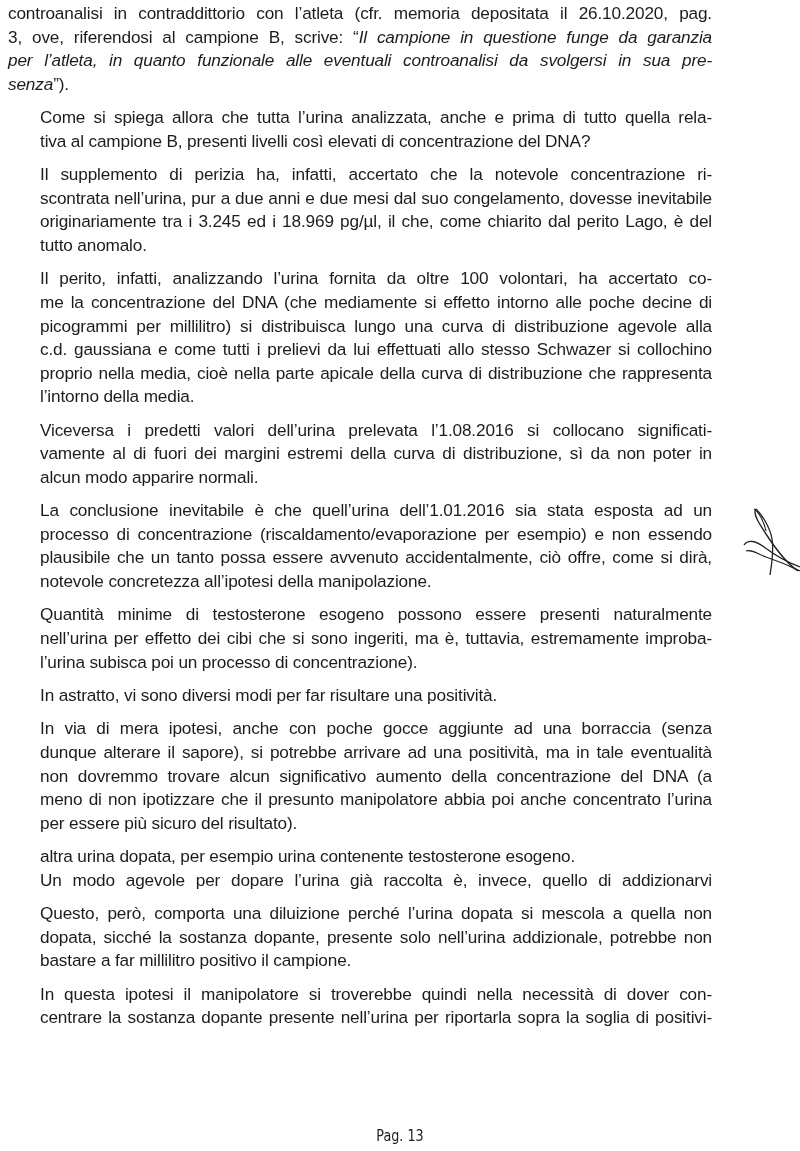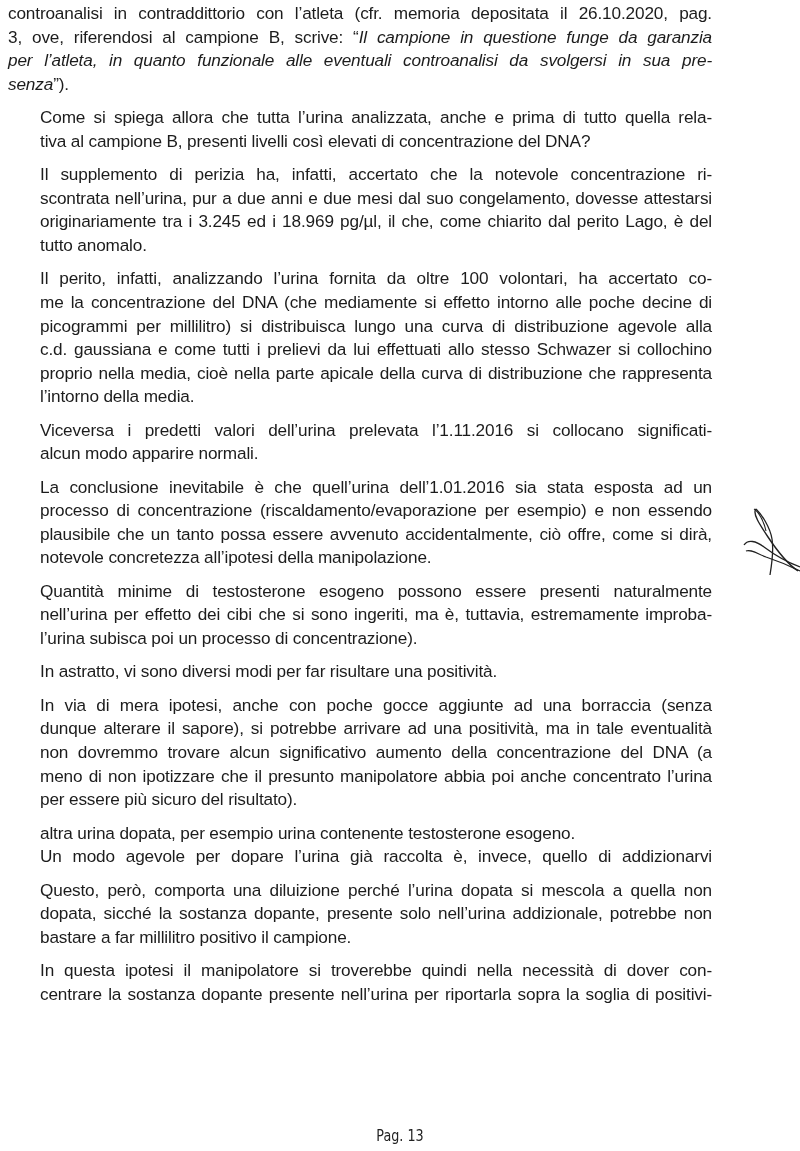--- a/index.html
+++ b/index.html
@@ -32,34 +32,35 @@
       <span class="line"><span>3, ove, riferendosi al campione B, scrive: “</span><i>Il campione in questione funge da garanzia</i></span>
       <span class="line"><i>per l’atleta, in quanto funzionale alle eventuali controanalisi da svolgersi in sua pre-</i></span>
       <span class="line last"><i>senza</i><span>”).</span></span>
     </div>
     <div class="para indent">
       <span class="line" style="text-indent: 32px;"><span>Come si spiega allora che tutta l’urina analizzata, anche e prima di tutto quella rela-</span></span>
       <span class="line last"><span>tiva al campione B, presenti livelli così elevati di concentrazione del DNA?</span></span>
     </div>
     <div class="para indent">
       <span class="line" style="text-indent: 32px;"><span>Il supplemento di perizia ha, infatti, accertato che la notevole concentrazione ri-</span></span>
-      <span class="line"><span>scontrata nell’urina, pur a due anni e due mesi dal suo congelamento, dovesse attestarsi</span></span>
+      <span class="line"><span>scontrata nell’urina, pur a due anni e due mesi dal suo congelamento, dovesse inevitabile</span></span>
       <span class="line"><span>originariamente tra i 3.245 ed i 18.969 pg/µl, il che, come chiarito dal perito Lago, è del</span></span>
       <span class="line last"><span>tutto anomalo.</span></span>
     </div>
     <div class="para indent">
       <span class="line" style="text-indent: 32px;"><span>Il perito, infatti, analizzando l’urina fornita da oltre 100 volontari, ha accertato co-</span></span>
       <span class="line"><span>me la concentrazione del DNA (che mediamente si effetto intorno alle poche decine di</span></span>
       <span class="line"><span>picogrammi per millilitro) si distribuisca lungo una curva di distribuzione agevole alla</span></span>
       <span class="line"><span>c.d. gaussiana e come tutti i prelievi da lui effettuati allo stesso Schwazer si collochino</span></span>
       <span class="line"><span>proprio nella media, cioè nella parte apicale della curva di distribuzione che rappresenta</span></span>
       <span class="line last"><span>l’intorno della media.</span></span>
     </div>
     <div class="para indent">
-      <span class="line" style="text-indent: 32px;"><span>Viceversa i predetti valori dell’urina prelevata l’1.11.2016 si collocano significati-</span></span>
+      <span class="line" style="text-indent: 32px;"><span>Viceversa i predetti valori dell’urina prelevata l’1.08.2016 si collocano significati-</span></span>
+      <span class="line"><span>vamente al di fuori dei margini estremi della curva di distribuzione, sì da non poter in</span></span>
       <span class="line last"><span>alcun modo apparire normali.</span></span>
     </div>
     <div class="para indent">
       <span class="line" style="text-indent: 32px;"><span>La conclusione inevitabile è che quell’urina dell’1.01.2016 sia stata esposta ad un</span></span>
       <span class="line"><span>processo di concentrazione (riscaldamento/evaporazione per esempio) e non essendo</span></span>
       <span class="line"><span>plausibile che un tanto possa essere avvenuto accidentalmente, ciò offre, come si dirà,</span></span>
       <span class="line last"><span>notevole concretezza all’ipotesi della manipolazione.</span></span>
     </div>
     <div class="para indent">
       <span class="line" style="text-indent: 32px;"><span>Quantità minime di testosterone esogeno possono essere presenti naturalmente</span></span>

